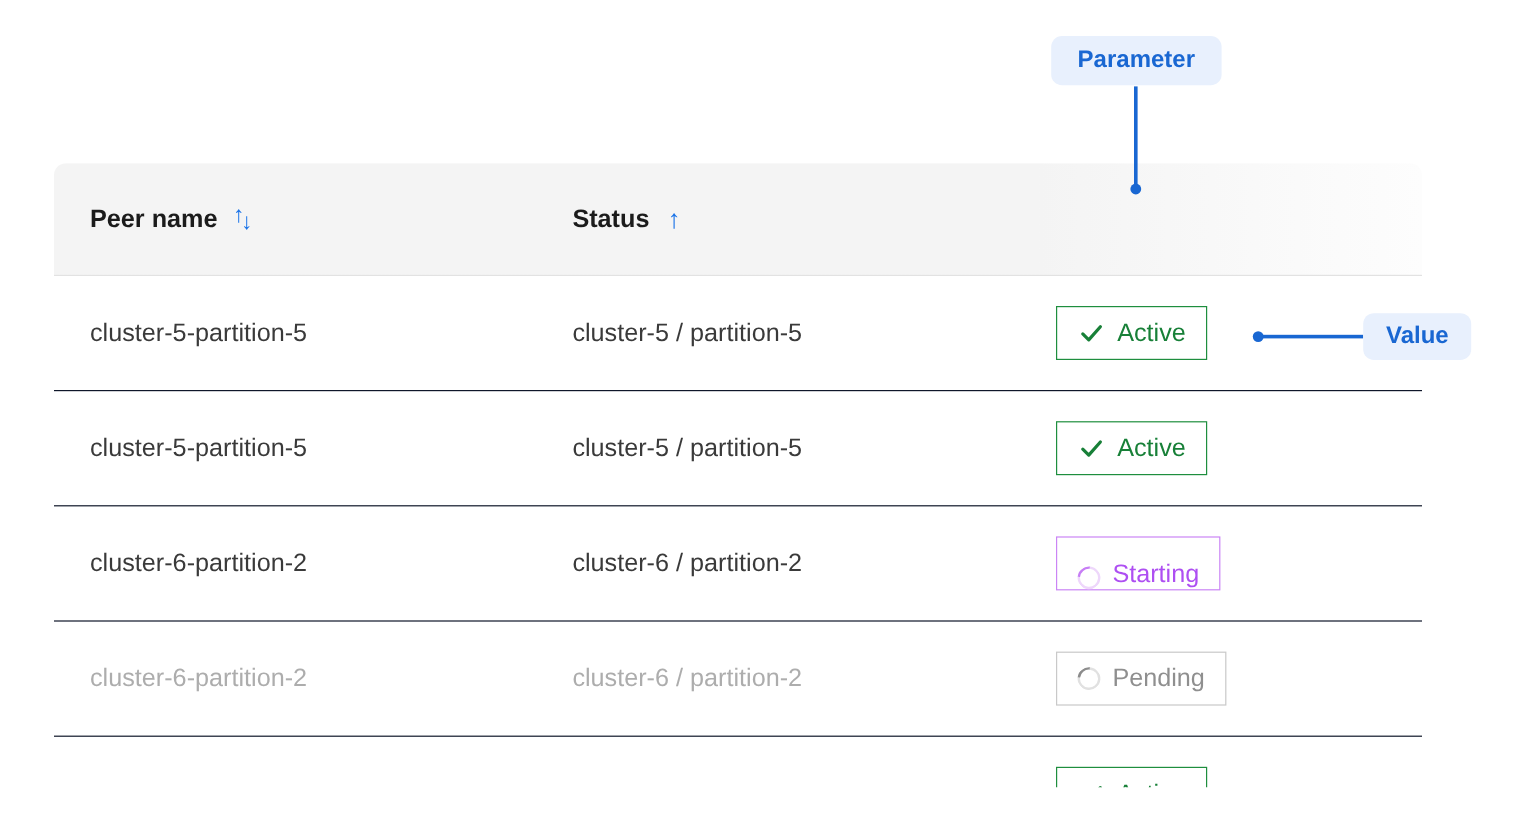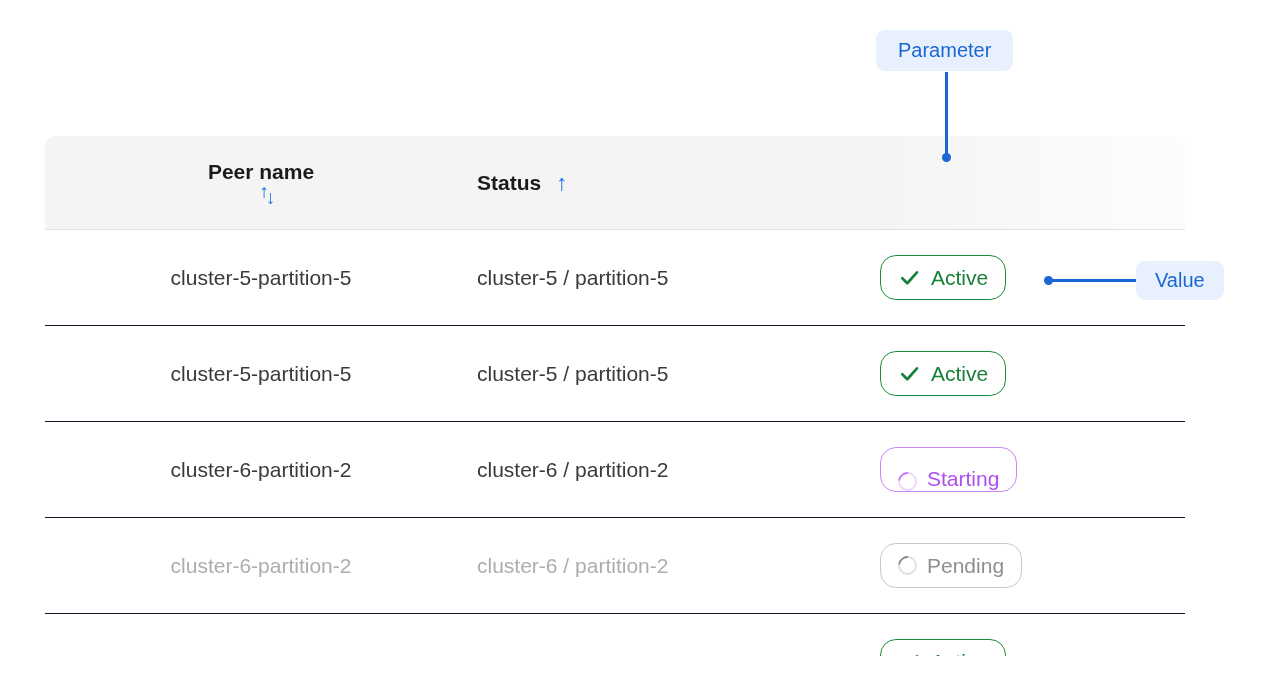--- a/index.html
+++ b/index.html
@@ -32,21 +32,21 @@
   .tr {
     display: flex;
     height: 96px;
     align-items: center;
     border-bottom: 1px solid #0f172a;
     font-size: 21px;
     color: #3a3a3a;
   }
   .tr.dimmed .td.text-cell { color: #adadad; }
   .th, .td { padding-left: 30px; display: flex; align-items: center; }
-  .col-peer { width: 402px; flex-direction: column; }
+  .col-peer { width: 402px; }
   .col-partition { width: 403px; }
   .col-status { flex: 1; }
 
   
   .sort-both {
     display: inline-flex;
     color: var(--accent, #1a73e8);
     font-size: 19px;
     font-weight: 600;
     margin-left: 13px;
@@ -61,21 +61,21 @@
   }
 
   
   .badge {
     display: inline-flex;
     align-items: center;
     gap: 10px;
     height: 45px;
     padding: 0 17px;
     border: 1.5px solid;
-    border-radius: 16px;
+    border-radius: 0;
     background: #ffffff;
     font-size: 21px;
   }
   .badge-active   { color: var(--active, #188038);   border-color: var(--active-border, #1e8e3e); }
   .badge-starting { color: var(--starting, #ae4ff2); border-color: var(--starting-border, #cb85f5); align-items: flex-end; }
   .badge-pending  { color: var(--pending, #8f8f8f);  border-color: var(--pending-border, #c9c9c9); justify-content: center; }
   .status-icon { display: inline-flex; align-items: center; }
   .check { width: 23px; height: 23px; display: block; }
   .spinner {
     width: 19px; height: 19px;
@@ -85,21 +85,21 @@
   }
   .badge-starting .spinner { border-color: #eed7fb; border-top-color: #c77ef5; transform: rotate(-40deg); }
   .badge-pending  .spinner { border-color: #e1e1e1; border-top-color: #8c8c8c; transform: rotate(-40deg); }
 
   
   .chip {
     position: absolute;
     background: var(--chip-bg, #e8f0fd);
     color: var(--callout, #1967d2);
     font-size: 20px;
-    font-weight: 400;
+    font-weight: 700;
     padding: 9px 22px;
     border-radius: 9px;
     z-index: 6;
     white-space: nowrap;
   }
   .chip-parameter { left: 876px; top: 30px; }
   .chip-value { left: 1136px; top: 261px; padding: 8px 19px; }
   .connector { position: absolute; background: var(--callout, #1967d2); z-index: 5; }
   .connector-parameter { left: 945px; top: 72px; width: 2.5px; height: 82px; }
   .connector-value { left: 1052px; top: 279px; width: 84px; height: 2.5px; }

